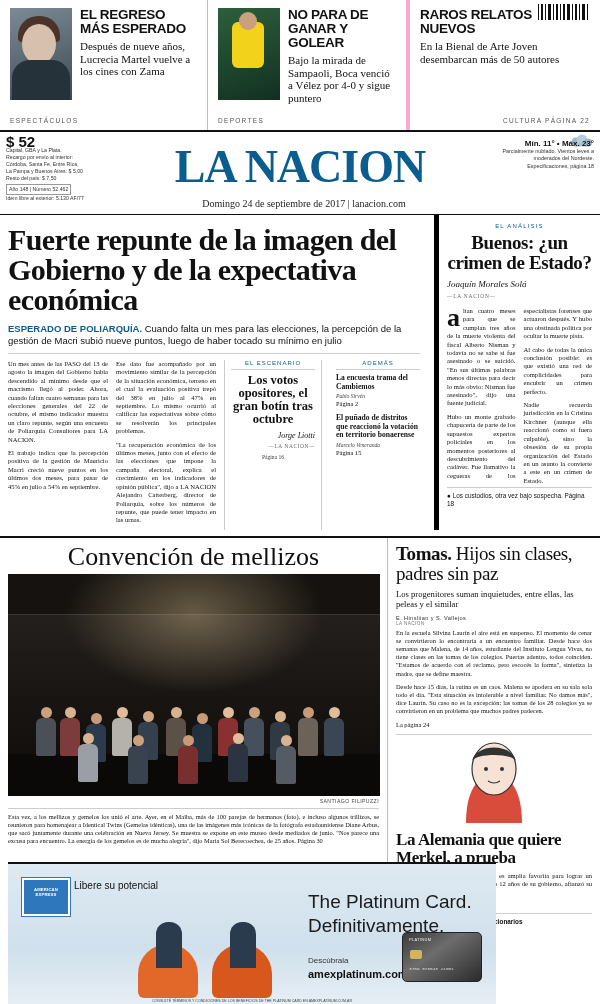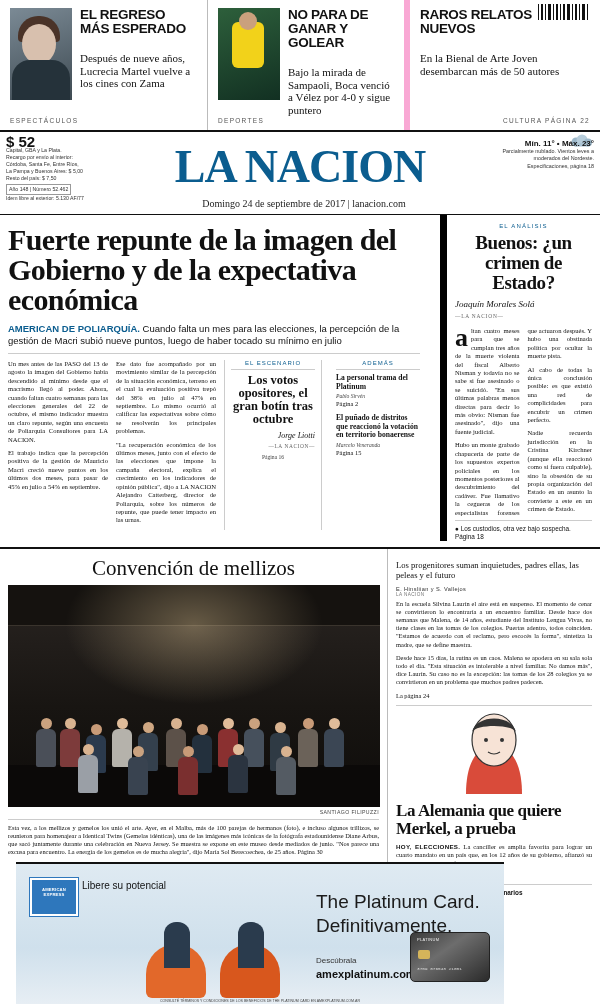--- a/index.html
+++ b/index.html
@@ -8,51 +8,51 @@
     background:#ffffff;
     font-family:"Liberation Serif", serif;
     color:#111;
   }
   .page{width:600px;height:1004px;position:relative;}
 
   
   .topstrip{display:flex;height:130px;border-bottom:2px solid #111;}
   .ts-cell{position:relative;padding:8px 10px 6px 10px;box-sizing:border-box;}
   .ts-1{width:208px;display:flex;gap:8px;border-right:1px solid #bbb;}
-  .ts-2{width:202px;display:flex;gap:8px;border-right:6px solid #f9a8d4;}
+  .ts-2{width:202px;display:flex;gap:8px;border-right:4px solid #f9a8d4;}
   .ts-3{width:190px;}
   .ts-photo{width:62px;height:92px;flex:0 0 62px;background:linear-gradient(160deg,#7b8a95,#3e4a52);position:relative;overflow:hidden;}
   .ts-photo.p2{background:linear-gradient(160deg,#2d5f3b,#123022);}
   .ts-photo .face{position:absolute;left:12px;top:16px;width:34px;height:40px;border-radius:50%;background:#d8c0ae;}
   .ts-photo .hair{position:absolute;left:8px;top:8px;width:42px;height:26px;border-radius:20px 20px 4px 4px;background:#4a3328;}
   .ts-photo .body{position:absolute;left:2px;bottom:0;width:58px;height:40px;border-radius:18px 18px 0 0;background:#25323a;}
   .ts-photo .player{position:absolute;left:14px;top:14px;width:32px;height:46px;background:#f2d21a;border-radius:6px;}
   .ts-photo .phead{position:absolute;left:21px;top:4px;width:18px;height:18px;border-radius:50%;background:#caa07d;}
   .ts-txt{flex:1;min-width:0;}
   .kicker{font-family:"Liberation Sans",sans-serif;font-weight:bold;font-size:13.5px;line-height:14px;letter-spacing:-0.3px;}
-  .ts-body{font-size:11px;line-height:12.5px;margin-top:16px;}
+  .ts-body{font-size:11px;line-height:12.5px;margin-top:4px;}
   .ts-sec{position:absolute;bottom:6px;left:10px;font-family:"Liberation Sans",sans-serif;font-size:6.5px;letter-spacing:1.3px;color:#555;}
   .ts-sec.right{left:auto;right:10px;}
   .ts-3 .kicker{font-size:13.5px;}
 
   
   .masthead{position:relative;height:82px;border-bottom:1px solid #111;}
   .logo{position:absolute;left:0;right:0;top:8px;text-align:center;
     font-family:"Liberation Serif",serif;font-weight:bold;font-size:46px;letter-spacing:-1px;color:#0b5d8f;}
   .mast-left{position:absolute;left:6px;top:6px;width:110px;font-family:"Liberation Sans",sans-serif;font-size:5.2px;line-height:7px;color:#333;}
   .mast-left .price{font-size:15px;font-weight:bold;margin-bottom:2px;color:#111;}
   .mast-left .boxed{border:1px solid #999;padding:1px 2px;margin-top:2px;display:inline-block;}
   .mast-right{position:absolute;right:6px;top:8px;width:120px;font-family:"Liberation Sans",sans-serif;font-size:5.4px;line-height:7.5px;color:#333;text-align:right;}
   .mast-right .temps{font-size:8px;font-weight:bold;color:#111;}
   .cloud{position:absolute;right:6px;top:2px;width:26px;height:14px;}
   .dateline{position:absolute;left:0;right:0;bottom:5px;text-align:center;font-size:10px;color:#222;padding-left:8px;}
 
   
   .main{display:flex;}
-  .col-left{width:468px;box-sizing:border-box;padding:8px 20px 0 8px;border-right:7px solid #000000;}
+  .col-left{width:468px;box-sizing:border-box;padding:8px 14px 0 8px;border-right:5px solid #000000;}
   .col-right{width:212px;box-sizing:border-box;padding:8px 8px 0 8px;}
 
   .headline{font-size:30px;line-height:30px;font-weight:bold;letter-spacing:-0.6px;margin:2px 0 8px 0;}
   .subhead{font-family:"Liberation Sans",sans-serif;font-size:9.5px;line-height:12px;margin-bottom:6px;}
   .subhead b{color:#0b5d8f;}
 
   .lead-row{display:flex;gap:8px;border-top:1px solid #ccc;padding-top:6px;}
   .lead-col{width:100px;font-size:6.6px;line-height:8.4px;text-align:justify;}
   .lead-col p{margin:0 0 5px 0;}
   .boxcol{width:84px;border-left:1px solid #ccc;border-right:1px solid #ccc;padding:0 6px;}
@@ -73,21 +73,21 @@
   .r-byline small{display:block;font-style:normal;font-size:5.4px;letter-spacing:.8px;color:#666;margin-top:1px;}
   .r-body{font-size:6.6px;line-height:8.4px;text-align:justify;column-count:2;column-gap:8px;margin-top:5px;}
   .r-body p{margin:0 0 5px 0;}
   .dropcap::first-letter{float:left;font-size:26px;line-height:22px;font-weight:bold;padding-right:3px;}
   .r-bullet{font-family:"Liberation Sans",sans-serif;font-size:6.4px;line-height:8px;border-top:1px solid #ccc;padding-top:4px;margin-top:2px;}
 
   
   .mid{display:flex;border-top:2px solid #111;margin-top:6px;}
   .mid-left{width:388px;box-sizing:border-box;padding:6px 8px 0 8px;border-right:1px solid #bbb;}
   .mid-right{width:212px;box-sizing:border-box;padding:6px 8px 0 8px;}
-  .conv-title{font-size:21px;line-height:22px;text-align:center;margin:2px 0 6px 0;}
+  .conv-title{font-size:26px;line-height:22px;text-align:center;margin:2px 0 6px 0;}
   .photo-wrap{position:relative;}
   .bigphoto{width:372px;height:222px;background:#1a1714;position:relative;overflow:hidden;}
   .bigphoto .wall{position:absolute;inset:0;background:
      linear-gradient(180deg,#2a2522 0%,#181512 55%,#0e0c0a 100%);}
   .bigphoto .spot{position:absolute;left:50%;top:-40px;width:260px;height:160px;transform:translateX(-50%);
      background:radial-gradient(ellipse at center,rgba(255,225,170,.35),rgba(255,225,170,0) 70%);}
   .bigphoto .ceil{position:absolute;left:0;right:0;top:0;height:40px;background:#15120f;border-bottom:1px solid #3a342d;}
   .bigphoto .floor{position:absolute;left:0;right:0;bottom:0;height:42px;background:#0b0908;}
   .p{position:absolute;bottom:40px;width:20px;}
   .p .h{width:11px;height:11px;border-radius:50%;margin:0 auto;}
@@ -106,21 +106,21 @@
   .merkel-art{height:92px;position:relative;overflow:hidden;margin:2px 0 4px 0;border-top:1px solid #ccc;}
   .merkel-head{font-size:17px;line-height:18px;font-weight:bold;letter-spacing:-0.4px;margin-bottom:5px;}
   .hoy{font-size:6.6px;line-height:8.4px;text-align:justify;}
   .hoy b{font-family:"Liberation Sans",sans-serif;font-size:6.2px;letter-spacing:.3px;}
   .hoy .pg{display:block;font-size:5.6px;color:#444;margin-top:3px;}
   .cruzada{font-size:6.4px;line-height:8px;border-top:1px solid #ccc;padding-top:4px;margin-top:5px;}
   .cruzada b{font-family:"Liberation Sans",sans-serif;}
   .barcode{position:absolute;right:8px;top:2px;}
 
   
-  .adband{position:absolute;left:16px;bottom:0;width:488px;height:140px;border-top:2px solid #111;background:#ffffff;overflow:hidden;}
+  .adband{position:absolute;left:8px;bottom:0;width:488px;height:140px;border-top:2px solid #111;background:#ffffff;overflow:hidden;}
   .ad-bg{position:absolute;inset:0;background:linear-gradient(180deg,#dfeaf2 0%,#cfe0ec 60%,#e7eef4 100%);}
   .amex-logo{position:absolute;left:14px;top:14px;width:44px;height:34px;background:#2e77bc;border:2px solid #fff;box-shadow:0 0 0 1px #2e77bc;}
   .amex-logo span{display:block;color:#fff;font-family:"Liberation Sans",sans-serif;font-size:4.2px;line-height:5px;text-align:center;padding-top:7px;letter-spacing:.2px;font-weight:bold;}
   .amex-tag{position:absolute;left:66px;top:16px;font-family:"Liberation Sans",sans-serif;font-size:10px;line-height:12px;color:#111;}
   .ad-head{position:absolute;left:300px;top:26px;width:290px;font-family:"Liberation Sans",sans-serif;font-size:19px;line-height:24px;color:#1b1b1b;}
   .ad-desc{position:absolute;left:300px;top:92px;font-family:"Liberation Sans",sans-serif;font-size:8px;color:#333;}
   .ad-url{position:absolute;left:300px;top:104px;font-family:"Liberation Sans",sans-serif;font-size:11px;font-weight:bold;color:#111;}
   .card{position:absolute;right:14px;bottom:22px;width:78px;height:48px;border-radius:5px;background:linear-gradient(145deg,#3b3b3b,#6d6d6d 40%,#2b2b2b);border:1px solid #222;}
   .card .chip{position:absolute;left:7px;top:17px;width:12px;height:9px;border-radius:2px;background:#d4b45a;}
   .card .ctxt{position:absolute;left:6px;top:4px;color:#eee;font-family:"Liberation Sans",sans-serif;font-size:4px;letter-spacing:.3px;}
@@ -197,21 +197,21 @@
     </div>
 
     <div class="dateline">Domingo 24 de septiembre de 2017  |  lanacion.com</div>
   </div>
 
   <div class="main">
 
     <div class="col-left">
       <div class="headline">Fuerte repunte de la imagen del Gobierno y de la expectativa económica</div>
       <div class="subhead">
-        <b>AMERICAN DE POLIARQUÍA.</b><span> Cuando falta un mes para las elecciones, la percepción de la gestión de Macri subió nueve puntos, luego de haber tocado su mínimo en julio</span>
+        <b>ESPERADO DE POLIARQUÍA.</b><span> Cuando falta un mes para las elecciones, la percepción de la gestión de Macri subió nueve puntos, luego de haber tocado su mínimo en julio</span>
       </div>
 
       <div class="lead-row">
         <div class="lead-col">
           <p>Un mes antes de las PASO del 13 de agosto la imagen del Gobierno había descendido al mínimo desde que el macrismo llegó al poder. Ahora, cuando faltan cuatro semanas para las elecciones generales del 22 de octubre, el mismo indicador muestra un claro repunte, según una encuesta de Poliarquía Consultores para LA NACION.</p>
           <p>El trabajo indica que la percepción positiva de la gestión de Mauricio Macri creció nueve puntos en los últimos dos meses, para pasar de 45% en julio a 54% en septiembre.</p>
         </div>
         <div class="lead-col">
           <p>Ese dato fue acompañado por un movimiento similar de la percepción de la situación económica, terreno en el cual la evaluación positiva trepó del 38% en julio al 47% en septiembre. Lo mismo ocurrió al calificar las expectativas sobre cómo se resolverán los principales problemas.</p>
           <p>"La recuperación económica de los últimos meses, junto con el efecto de las elecciones que impone la campaña electoral, explica el crecimiento en los indicadores de opinión pública", dijo a LA NACION Alejandro Catterberg, director de Poliarquía, sobre los números de repunte, que puede tener impacto en las urnas.</p>
@@ -223,21 +223,21 @@
           <div class="box-sig">
             <span>Jorge Liotti</span>
             <small>—LA NACION—</small>
           </div>
           <div class="box-page">Página 16</div>
         </div>
 
         <div class="ademas">
           <div class="box-label">ADEMÁS</div>
           <div class="ad-item">
-            <b>La personal trama del Platinum</b>
+            <b>La encuesta trama del Cambiemos</b>
             <em>Pablo Sirvén</em>
             <span>Página 2</span>
           </div>
           <div class="ad-item">
             <b>El puñado de distritos que reaccionó la votación en territorio bonaerense</b>
             <em>Marcelo Veneranda</em>
             <span>Página 15</span>
           </div>
         </div>
       </div>
@@ -340,21 +340,24 @@
               <div class="h" style="background:#d9b390"></div>
               <div class="t" style="background:#545b63"></div>
             </div>
         </div>
         <div class="credit">SANTIAGO FILIPUZZI</div>
       </div>
       <div class="mel-cap">Esta vez, a los mellizos y gemelos los unió el arte. Ayer, en el Malba, más de 100 parejas de hermanos (foto), e incluso algunos trillizos, se reunieron para homenajear a Identical Twins (Gemelas idénticas), una de las imágenes más icónicas de la fotógrafa estadounidense Diane Arbus, que sacó juntamente durante una celebración en Nueva Jersey. Se muestra se expone en este museo desde mediados de junio. "Nos parece una excusa para encuentro. La energía de los gemelos es de mucha alegría", dijo María Sol Berecoechea, de 25 años. Página 30</div>
     </div>
 
     <div class="mid-right">
-      <div class="tomas-sub">Los progenitores suman inquietudes, padres ellas, las peleas y el futuro</div>
+      <div class="tomas-head">
+        <b>Tomas.</b><span class="rom"> Hijos sin clases, padres sin paz</span>
+      </div>
+      <div class="tomas-sub">Los progenitores suman inquietudes, entre ellas, las peleas y el similar</div>
       <div class="tomas-by">
         <span>E. Hinsliian y S. Vallejos</span>
         <small>LA NACION</small>
       </div>
       <div class="tomas-body">
         <p>En la escuela Silvina Laurín el aire está en suspenso. El momento de cenar se convirtieron lo encontraría a un encuentro familiar. Desde hace dos semanas que Malena, de 14 años, estudiante del Instituto Lengua Vivas, no tiene clases en las tomas de los colegios. Puertas adentro, todos coinciden. "Estamos de acuerdo con el reclamo, pero escocés la forma", sintetiza la madre, que se define maestra.</p>
         <p>Desde hace 15 días, la rutina es un caos. Malena se apodera en su sala sola todo el día. "Esta situación es intolerable a nivel familiar. No damos más", dice Laurín. Su caso no es la excepción: las tomas de los 28 colegios ya se convirtieron en un problema que muchos padres padecen.</p>
         <p>La página 24</p>
       </div>
 

